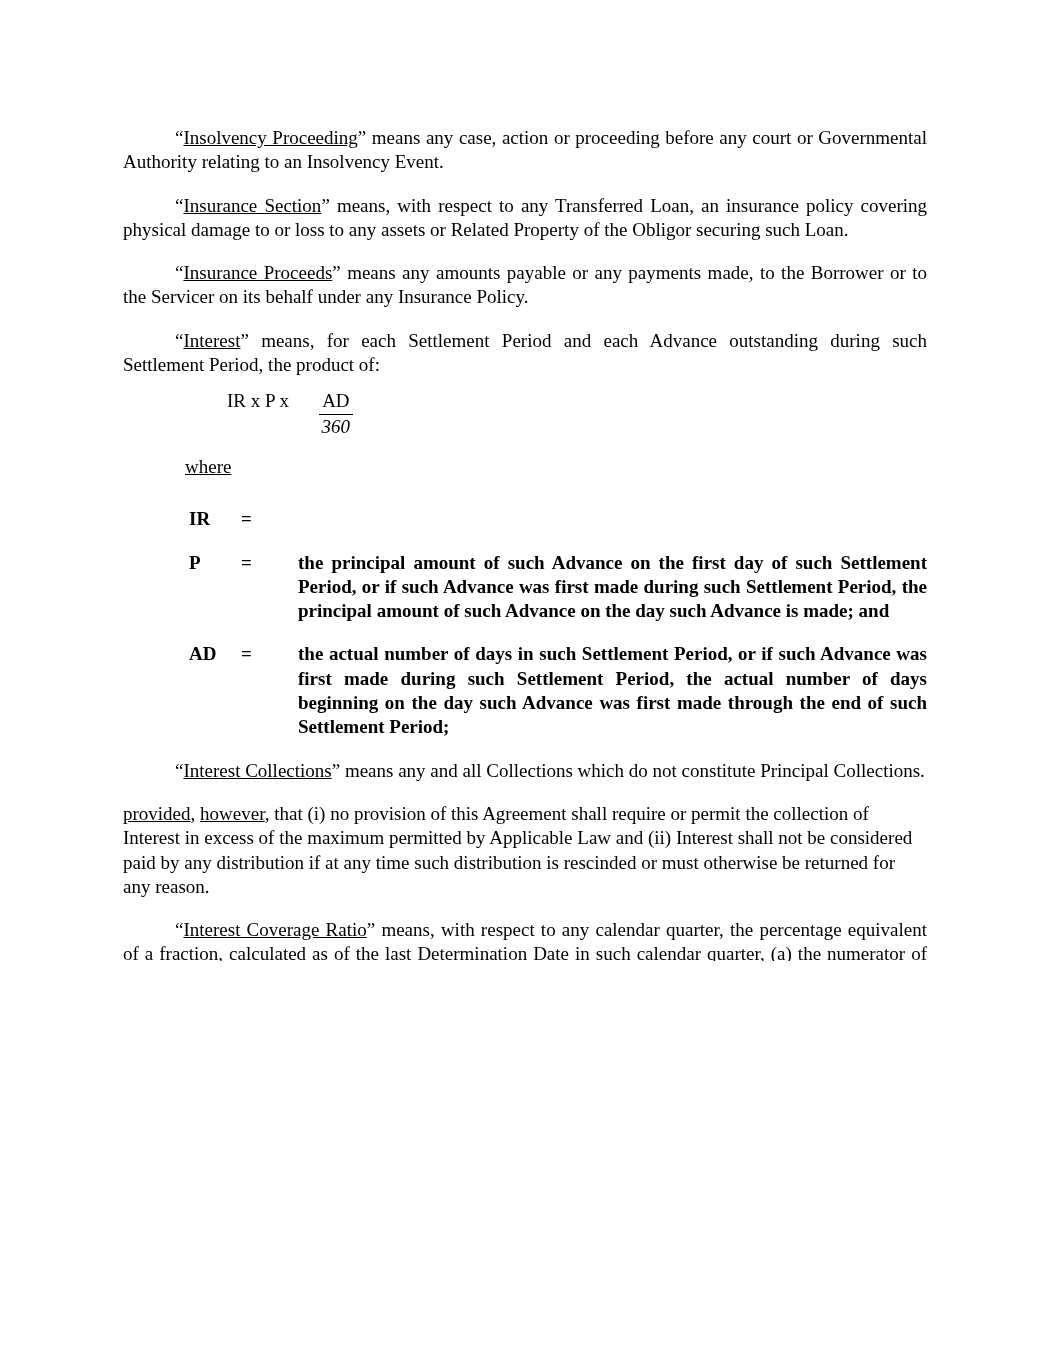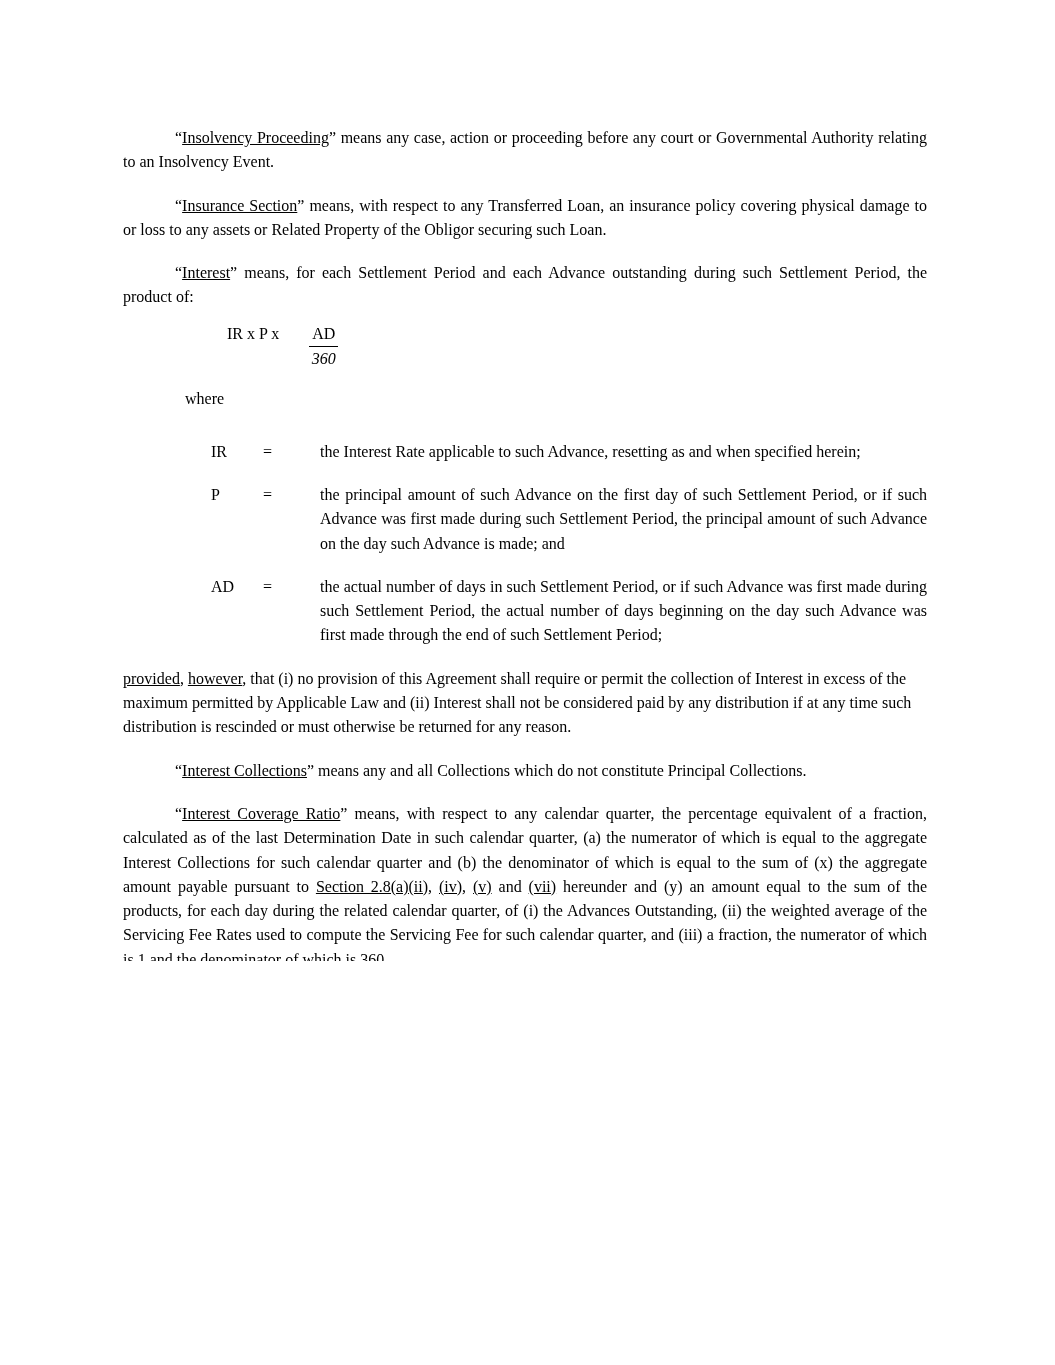--- a/index.html
+++ b/index.html
@@ -7,21 +7,21 @@
     padding: 0;
     background: #ffffff;
   }
   .page {
     position: relative;
     width: 1055px;
     height: 961px;
     background: #ffffff;
     color: #000000;
     font-family: "Liberation Serif", "DejaVu Serif", serif;
-    font-size: 16px;
+    font-size: 19px;
     line-height: 24.3px;
     box-sizing: border-box;
     padding: 126px 128px 0 123px;
     overflow: hidden;
   }
   .para {
     margin: 0 0 19px 0;
   }
   .justify { text-align: justify; }
   .indent { text-indent: 52px; }
@@ -38,24 +38,26 @@
     text-align: center;
   }
   .frac .num {
     display: block;
     border-bottom: 1.5px solid #000;
     padding: 0 3px 0px 3px;
   }
   .frac .den { display: block; font-style: italic; }
   .where {
     margin: 16px 0 28px 62px;
+    text-decoration: underline;
   }
   .defrow {
     display: flex;
-    margin: 0 0 19px 88px;
+    margin: 0 0 19px 66px;
+    font-weight: bold;
   }
   .defrow .sym { width: 52px; flex: none; }
   .defrow .eq  { width: 57px; flex: none; }
   .defrow .dtext { flex: 1; text-align: justify; }
   .pagenum {
     position: absolute;
     top: 1228px;
     left: 123px;
     width: 804px;
     text-align: center;
@@ -63,47 +65,47 @@
 </style>
 </head>
 <body>
 
 <div class="page">
 
   <p class="para indent justify">“<span class="u">Insolvency Proceeding</span>” means any case, action or proceeding before any court or Governmental Authority relating to an Insolvency Event.</p>
 
   <p class="para indent justify">“<span class="u">Insurance Section</span>” means, with respect to any Transferred Loan, an insurance policy covering physical damage to or loss to any assets or Related Property of the Obligor securing such Loan.</p>
 
+  <p class="para indent justify">“<span class="u">Insurance Proceeds</span>” means any amounts payable or any payments made, to the Borrower or to the Servicer on its behalf under any Insurance Policy.</p>
 
   <p class="para indent justify mb0">“<span class="u">Interest</span>” means, for each Settlement Period and each Advance outstanding during such Settlement Period, the product of:</p>
 
   <div class="formula">
     <span>IR x P x</span><span class="frac"><span class="num">AD</span><span class="den">360</span></span>
   </div>
 
   <p class="para where">where</p>
 
   <div class="defrow">
     <span class="sym">IR</span>
     <span class="eq">=</span>
-    <span class="dtext">the Interest Rate applicable to such Advance, resetting as and when specified herein;</span>
   </div>
 
   <div class="defrow">
     <span class="sym">P</span>
     <span class="eq">=</span>
     <span class="dtext">the principal amount of such Advance on the first day of such Settlement Period, or if such Advance was first made during such Settlement Period, the principal amount of such Advance on the day such Advance is made; and</span>
   </div>
 
   <div class="defrow">
     <span class="sym">AD</span>
     <span class="eq">=</span>
     <span class="dtext">the actual number of days in such Settlement Period, or if such Advance was first made during such Settlement Period, the actual number of days beginning on the day such Advance was first made through the end of such Settlement Period;</span>
   </div>
 
+  <p class="para indent justify">“<span class="u">Interest Collections</span>” means any and all Collections which do not constitute Principal Collections.</p>
+
   <p class="para"><span class="u">provided</span>, <span class="u">however</span>, that (i) no provision of this Agreement shall require or permit the collection of Interest in excess of the maximum permitted by Applicable Law and (ii) Interest shall not be considered paid by any distribution if at any time such distribution is rescinded or must otherwise be returned for any reason.</p>
-
-  <p class="para indent justify">“<span class="u">Interest Collections</span>” means any and all Collections which do not constitute Principal Collections.</p>
 
   <p class="para indent justify">“<span class="u">Interest Coverage Ratio</span>” means, with respect to any calendar quarter, the percentage equivalent of a fraction, calculated as of the last Determination Date in such calendar quarter, (a) the numerator of which is equal to the aggregate Interest Collections for such calendar quarter and (b) the denominator of which is equal to the sum of (x) the aggregate amount payable pursuant to <span class="u">Section 2.8(a)(ii)</span>, <span class="u">(iv)</span>, <span class="u">(v)</span> and <span class="u">(vii)</span> hereunder and (y) an amount equal to the sum of the products, for each day during the related calendar quarter, of (i) the Advances Outstanding, (ii) the weighted average of the Servicing Fee Rates used to compute the Servicing Fee for such calendar quarter, and (iii) a fraction, the numerator of which is 1 and the denominator of which is 360.</p>
 
 
 </div>
 
 </body></html>

